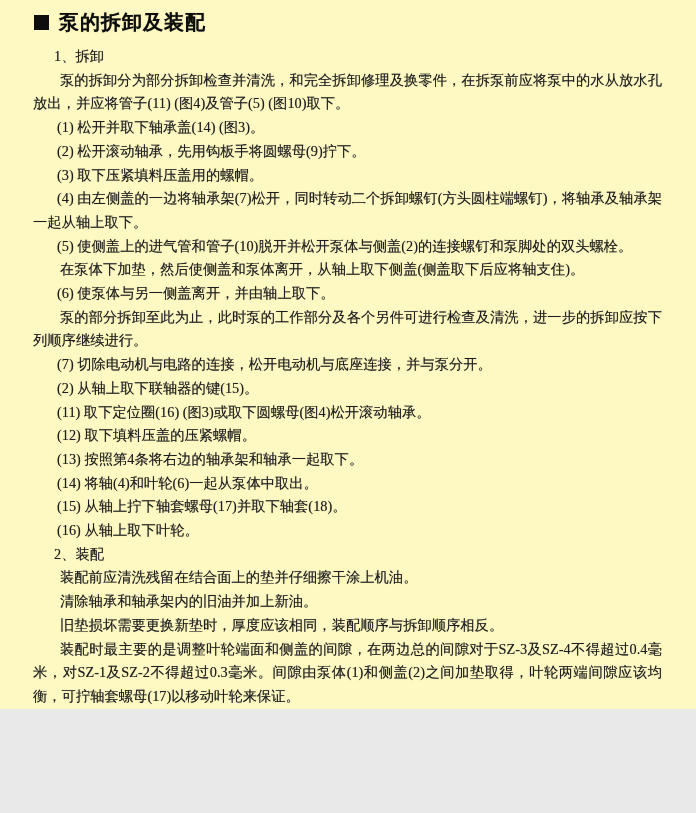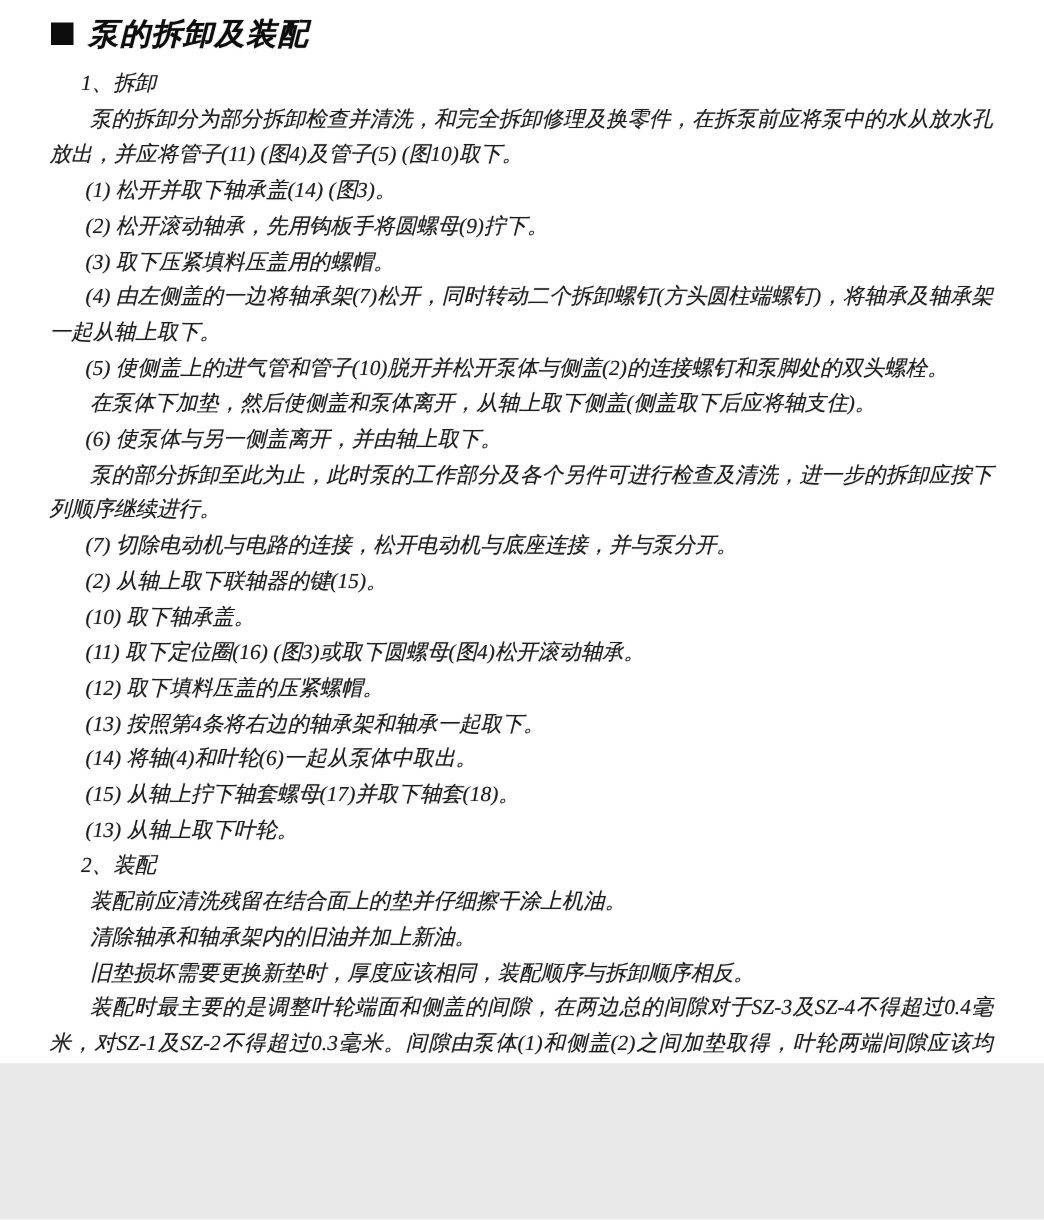--- a/index.html
+++ b/index.html
@@ -4,26 +4,25 @@
 <style>
   html, body {
     margin: 0;
     padding: 0;
     background: #e9e9e9;
   }
   .page {
     position: relative;
     width: 696px;
     height: 709px;
-    background: #ffffff;
+    background: #fef9c3;
     overflow: hidden;
     font-family: "Liberation Serif", "DejaVu Serif", serif;
     color: #1e1e1e;
     box-sizing: border-box;
-    font-style: italic;
   }
   .title-row {
     display: flex;
     align-items: center;
     margin: 9px 34px 10px 34px;
     height: 26px;
   }
   .title-square {
     display: inline-block;
     width: 15px;
@@ -80,27 +79,26 @@
     <p class="blk step">(1) 松开并取下轴承盖(14) (图3)。</p>
     <p class="blk step">(2) 松开滚动轴承，先用钩板手将圆螺母(9)拧下。</p>
     <p class="blk step">(3) 取下压紧填料压盖用的螺帽。</p>
     <p class="blk step">(4) 由左侧盖的一边将轴承架(7)松开，同时转动二个拆卸螺钉(方头圆柱端螺钉)，将轴承及轴承架一起从轴上取下。</p>
     <p class="blk step">(5) 使侧盖上的进气管和管子(10)脱开并松开泵体与侧盖(2)的连接螺钉和泵脚处的双头螺栓。</p>
     <p class="blk para">在泵体下加垫，然后使侧盖和泵体离开，从轴上取下侧盖(侧盖取下后应将轴支住)。</p>
     <p class="blk step">(6) 使泵体与另一侧盖离开，并由轴上取下。</p>
     <p class="blk para">泵的部分拆卸至此为止，此时泵的工作部分及各个另件可进行检查及清洗，进一步的拆卸应按下列顺序继续进行。</p>
     <p class="blk step">(7) 切除电动机与电路的连接，松开电动机与底座连接，并与泵分开。</p>
     <p class="blk step">(2) 从轴上取下联轴器的键(15)。</p>
-    <p class="blk step">(10) 取下轴承盖。</p>
     <p class="blk step">(11) 取下定位圈(16) (图3)或取下圆螺母(图4)松开滚动轴承。</p>
     <p class="blk step">(12) 取下填料压盖的压紧螺帽。</p>
     <p class="blk step">(13) 按照第4条将右边的轴承架和轴承一起取下。</p>
     <p class="blk step">(14) 将轴(4)和叶轮(6)一起从泵体中取出。</p>
     <p class="blk step">(15) 从轴上拧下轴套螺母(17)并取下轴套(18)。</p>
-    <p class="blk step">(13) 从轴上取下叶轮。</p>
+    <p class="blk step">(16) 从轴上取下叶轮。</p>
     <p class="blk heading">2、装配</p>
     <p class="blk para">装配前应清洗残留在结合面上的垫并仔细擦干涂上机油。</p>
     <p class="blk para">清除轴承和轴承架内的旧油并加上新油。</p>
     <p class="blk para">旧垫损坏需要更换新垫时，厚度应该相同，装配顺序与拆卸顺序相反。</p>
     <p class="blk para">装配时最主要的是调整叶轮端面和侧盖的间隙，在两边总的间隙对于SZ-3及SZ-4不得超过0.4毫米，对SZ-1及SZ-2不得超过0.3毫米。间隙由泵体(1)和侧盖(2)之间加垫取得，叶轮两端间隙应该均衡，可拧轴套螺母(17)以移动叶轮来保证。</p>
   </div>
 
   <div class="page-number">93</div>
 
 </div>

